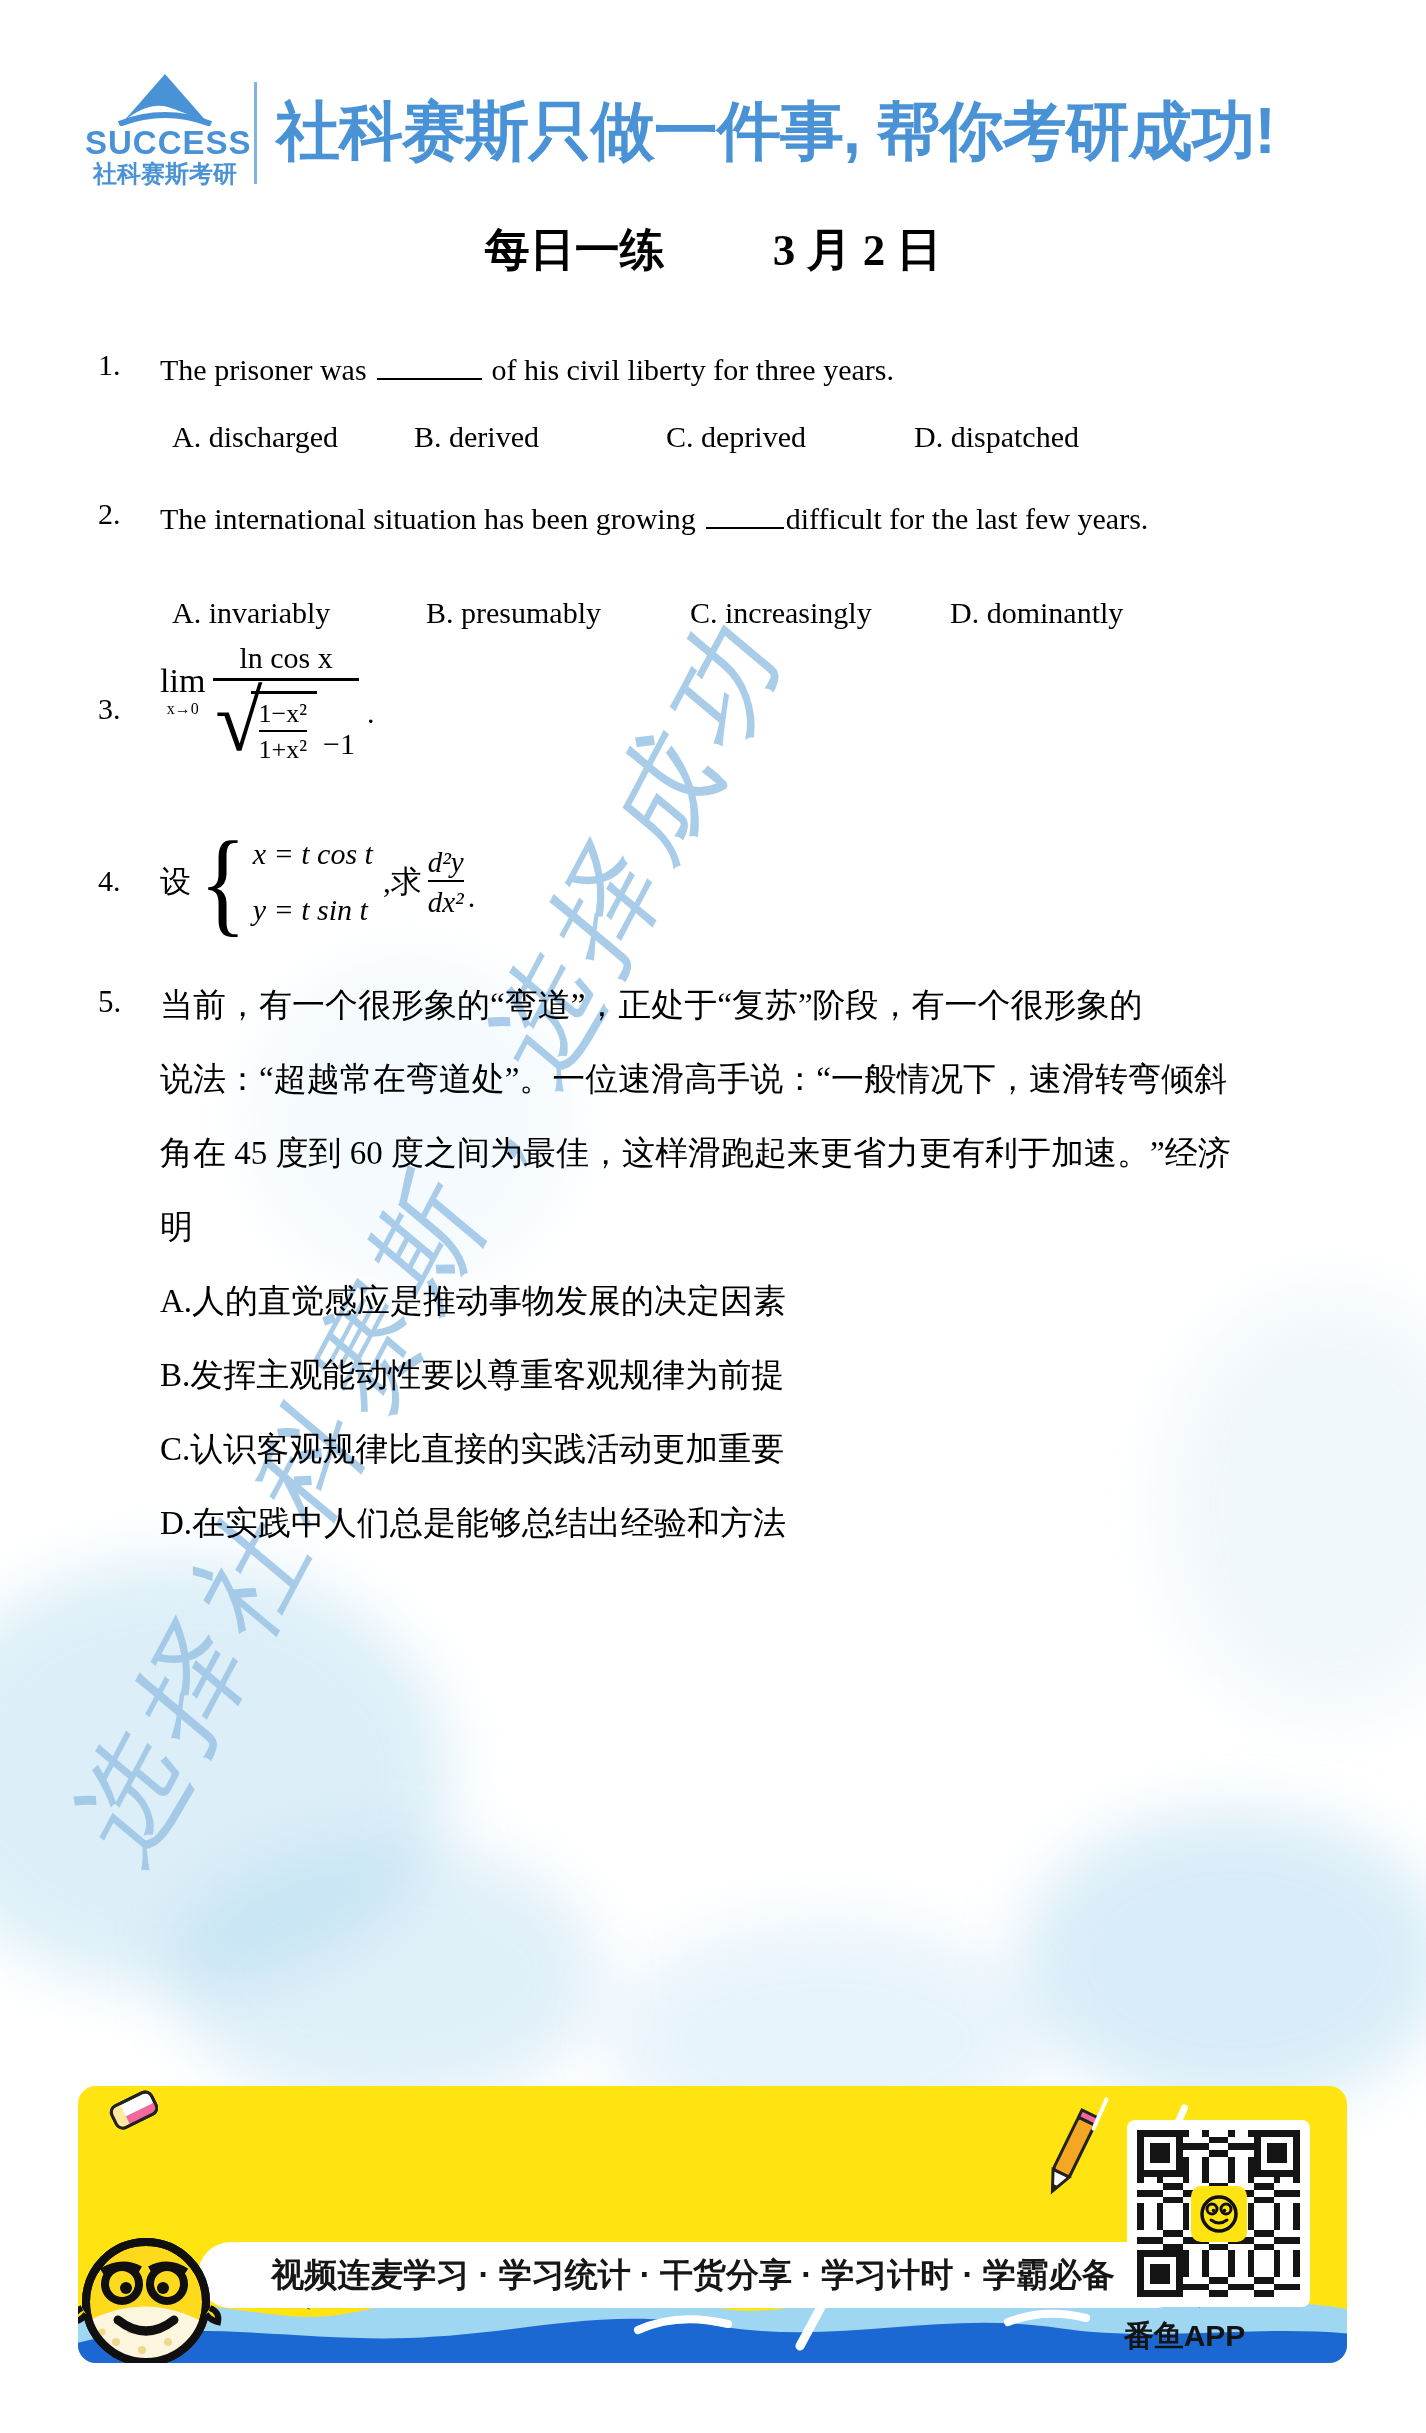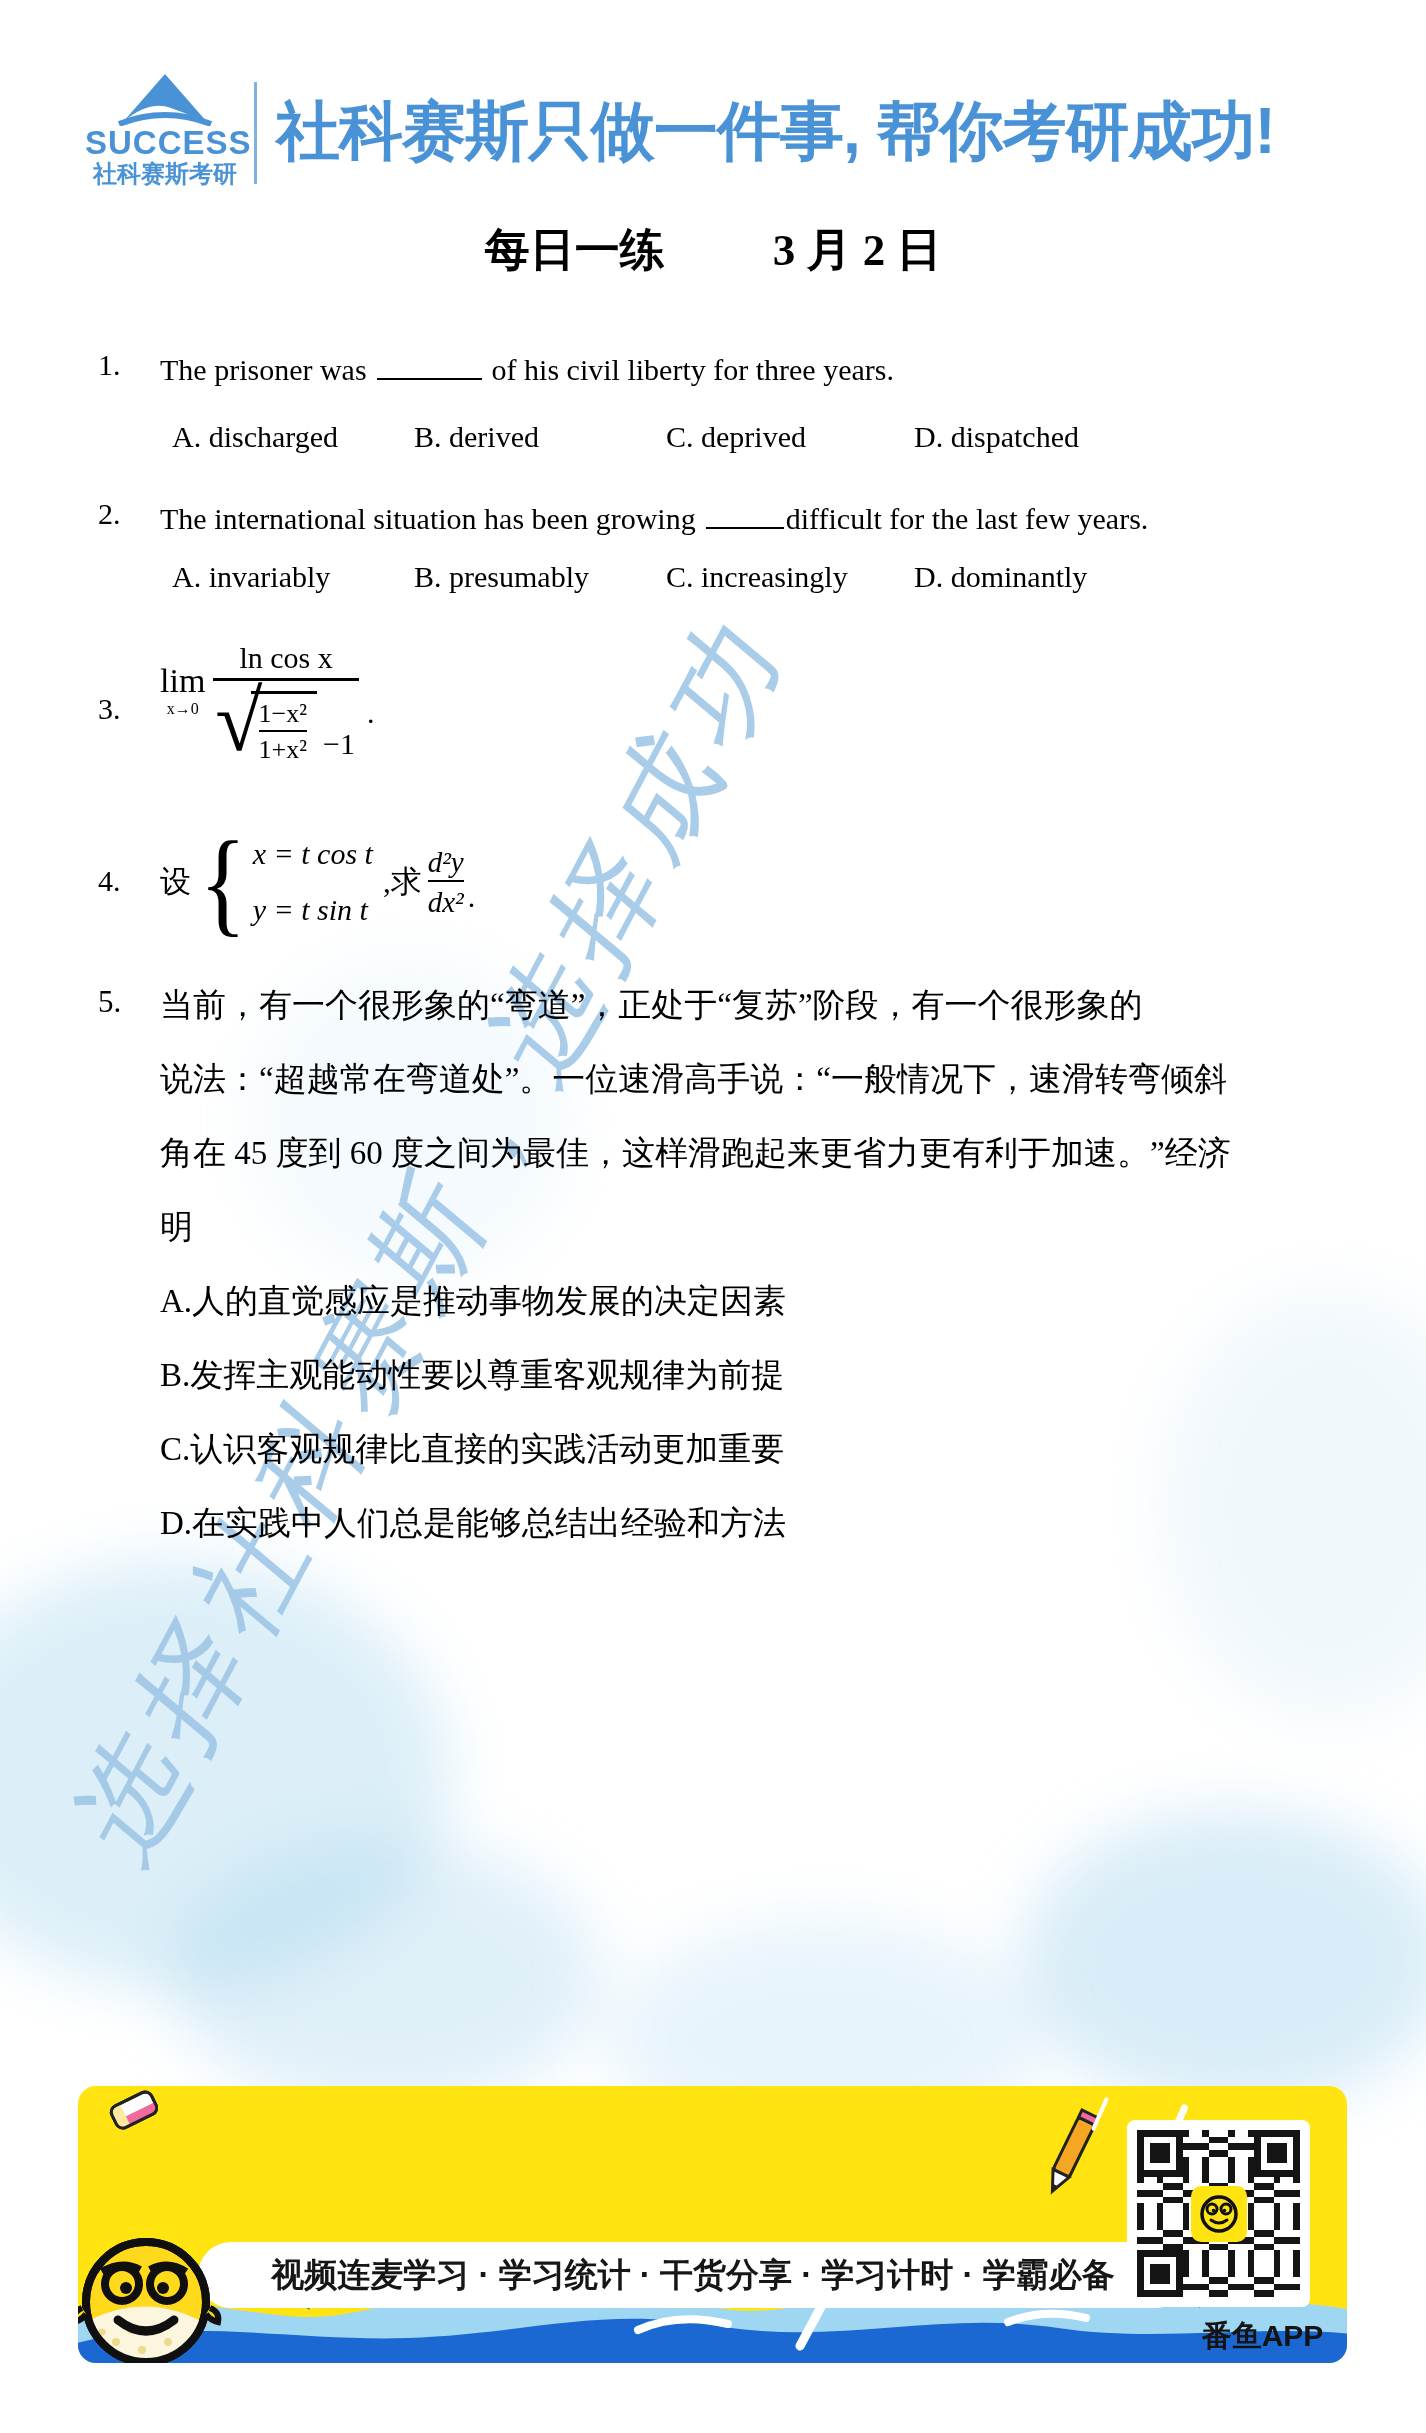--- a/index.html
+++ b/index.html
@@ -94,21 +94,21 @@
          transform:rotate(24deg);border-radius:4px;z-index:4;}
   .slash2{position:absolute;left:1020px;top:10px;width:4px;height:36px;background:#fff;
          transform:rotate(24deg);border-radius:3px;z-index:4;}
   .qr{position:absolute;left:1049px;top:34px;width:183px;height:187px;background:#fff;border-radius:8px;
       padding:10px;box-sizing:border-box;z-index:5;}
   .qr-grid{position:relative;width:163px;height:167px;display:grid;
            grid-template-columns:repeat(25,1fr);grid-template-rows:repeat(25,1fr);gap:0;}
   .qr-grid i{background:#141414;display:block;}
   .qr-logo{position:absolute;left:50%;top:50%;width:56px;height:56px;margin:-28px 0 0 -28px;
            background:#ffe412;border-radius:10px;display:flex;align-items:center;justify-content:center;z-index:2;}
-  .qr-label{position:absolute;left:1093px;top:230px;width:183px;text-align:center;z-index:5;
+  .qr-label{position:absolute;left:1015px;top:230px;width:183px;text-align:center;z-index:5;
             font-family:"Liberation Sans","DejaVu Sans",sans-serif;font-weight:900;font-size:30px;color:#141414;}
 </style>
 </head>
 <body>
 
 <div id="page">
 
   <div class="blob b1"></div>
   <div class="blob b2"></div>
   <div class="blob b3"></div>
@@ -145,21 +145,21 @@
     <span>A. discharged</span>
     <span>B. derived</span>
     <span>C. deprived</span>
     <span>D. dispatched</span>
   </div>
 
   <span class="qnum" style="top:497px;">2.</span>
   <div class="qline" style="top:497px;">
     <span>The international situation has been growing</span><span class="blank w2"></span><span>difficult for the last few years.</span>
   </div>
-  <div class="opts" style="top:560px;">
+  <div class="opts" style="top:596px;gap:12px;">
     <span>A. invariably</span>
     <span>B. presumably</span>
     <span>C. increasingly</span>
     <span>D. dominantly</span>
   </div>
 
   <span class="qnum" style="top:692px;">3.</span>
   <div class="math-row" style="top:638px;">
     <span class="lim">
       <span class="limword">lim</span>

